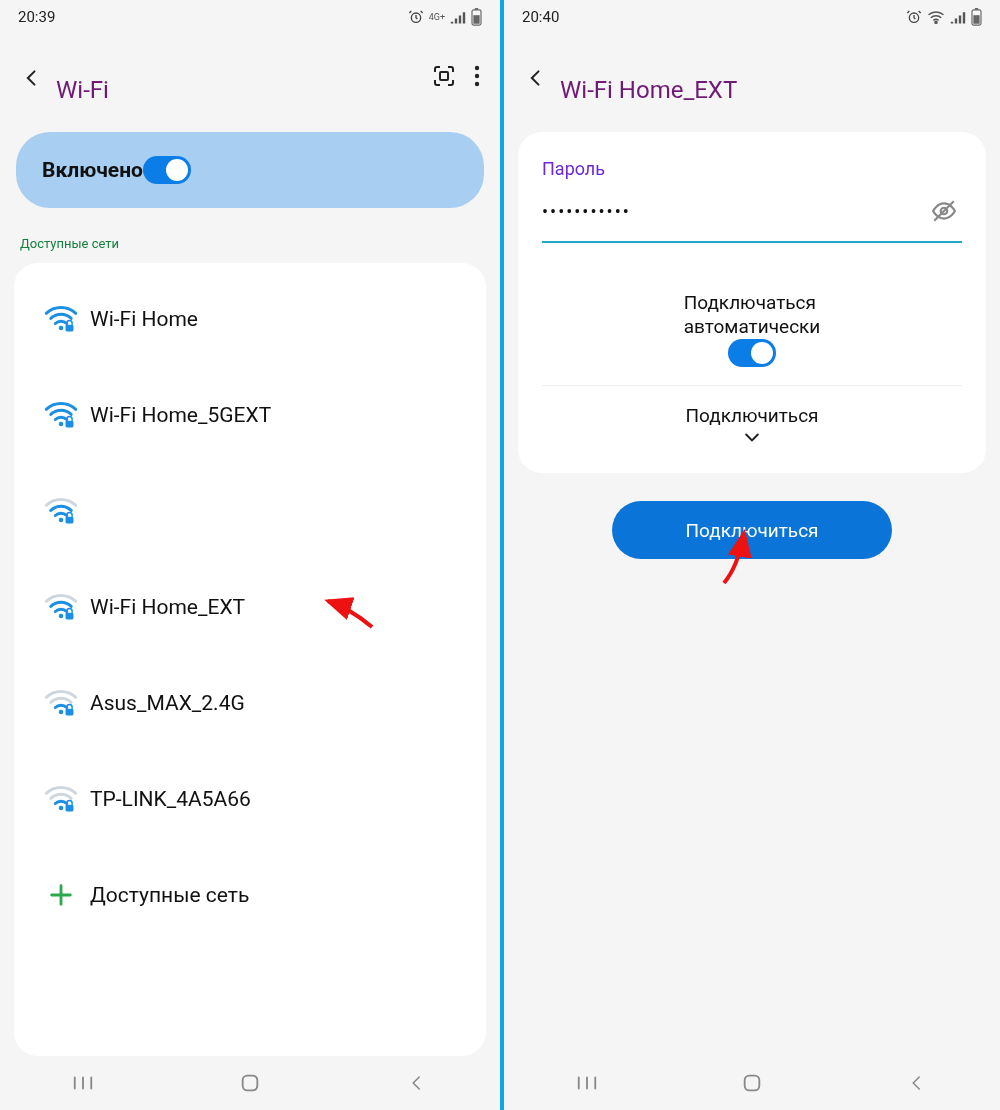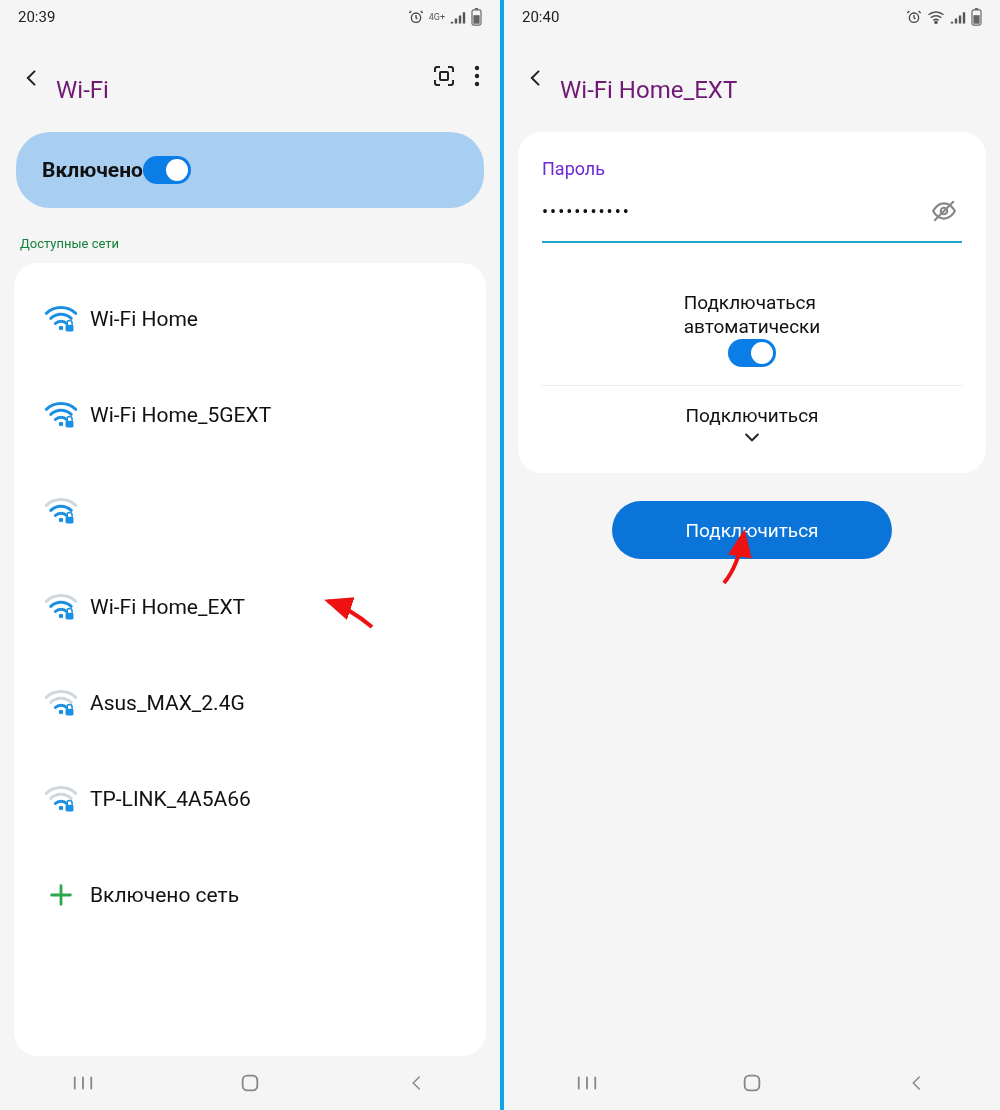--- a/index.html
+++ b/index.html
@@ -330,21 +330,21 @@
           </div>
     <span class="net-name">TP-LINK_4A5A66</span>
   </div>
       </div>
     <div class="add-row">
       <div class="add-icon">
         <svg width="28" height="28" viewBox="0 0 24 24">
             <path stroke="#2aa84a" stroke-width="2.4" stroke-linecap="round" d="M12 4v16M4 12h16"></path>
           </svg>
       </div>
-      <span class="net-name">Включено сеть</span>
+      <span class="net-name">Доступные сеть</span>
     </div>
   </div>
 
   <div class="navbar">
     <div class="nav-btn">
         <svg width="22" height="18" viewBox="0 0 24 18">
           <path stroke="#888" stroke-width="2" stroke-linecap="round" d="M3 3v12M12 3v12M21 3v12"></path>
         </svg>
       </div>
     <div class="nav-btn">

